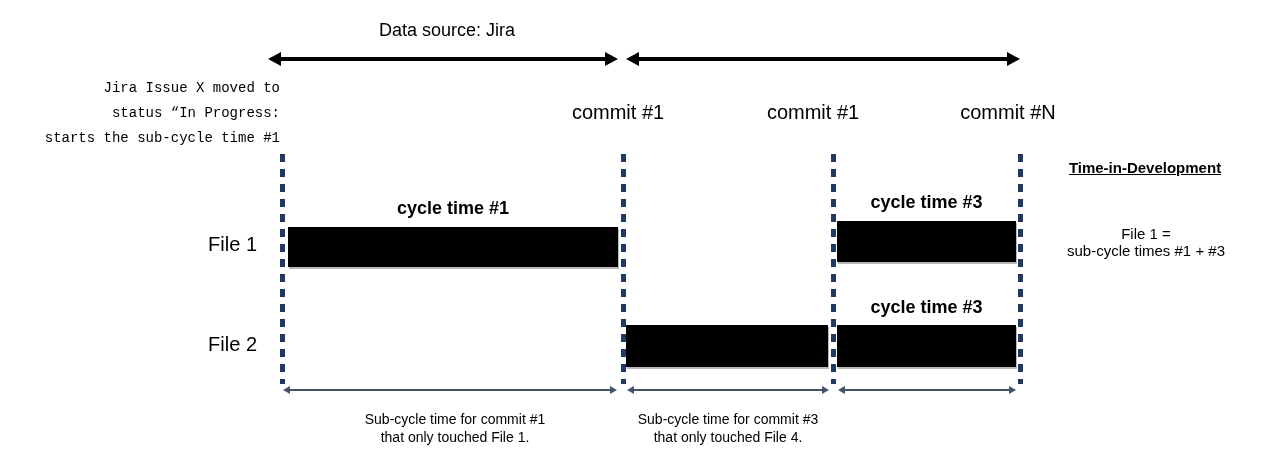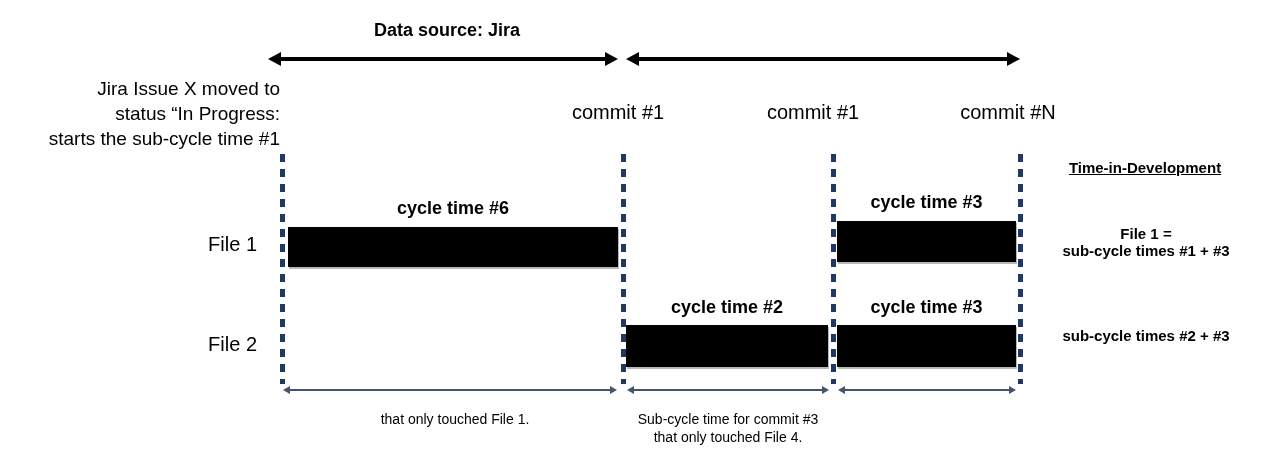--- a/index.html
+++ b/index.html
@@ -2,46 +2,46 @@
 <html style="--bar: #000000; --dash: #1f3864; --arrow: #000000; --sub_arrow: #44546a;"><head>
 <meta charset="utf-8">
 <style>
   html,body {margin:0;padding:0;background:#fff;}
   .canvas {position:relative;width:1272px;height:476px;background:#fff;overflow:hidden;
            font-family:"Liberation Sans","DejaVu Sans",sans-serif;color:#000;}
   .abs {position:absolute;}
   .center {text-align:center;}
   .right {text-align:right;}
 
-  .lbl-range {font-size:18px;font-weight:bold;text-align:center;letter-spacing:0;}
+  .lbl-range {font-size:18px;font-weight:normal;text-align:center;letter-spacing:0;}
 
   
   .h-arrow {height:16px;}
   .h-arrow .hl  {position:absolute;left:9px;right:9px;top:6px;height:4px;background:var(--arrow,#000);}
   .h-arrow .hhl {position:absolute;left:0;top:1px;width:0;height:0;
                  border-top:7px solid transparent;border-bottom:7px solid transparent;
                  border-right:13px solid var(--arrow,#000);}
   .h-arrow .hhr {position:absolute;right:0;top:1px;width:0;height:0;
                  border-top:7px solid transparent;border-bottom:7px solid transparent;
                  border-left:13px solid var(--arrow,#000);}
 
-  .note {font-size:19px;line-height:25px;}
+  .note {font-size:14px;line-height:25px;font-family:Liberation Mono, monospace;}
   .commit {font-size:20px;}
 
   .dash {top:154px;width:5px;height:230px;
          background:repeating-linear-gradient(to bottom,
            var(--dash,#1f3864) 0,var(--dash,#1f3864) 8px,
            transparent 8px,transparent 15px);}
 
   .rowlbl {font-size:20px;}
   .barlbl {font-size:18px;font-weight:bold;}
   .bar {background:var(--bar,#000);box-shadow:1px 2px 0 #b8b8b8;}
 
   .sum-title {font-size:15px;font-weight:bold;text-decoration:underline;}
-  .sum {font-size:15px;font-weight:bold;line-height:17px;}
+  .sum {font-size:15px;font-weight:normal;line-height:17px;}
 
   
   .s-arrow {height:10px;}
   .s-arrow .sl  {position:absolute;left:5px;right:5px;top:4px;height:2px;background:var(--sub_arrow,#44546a);}
   .s-arrow .shl {position:absolute;left:0;top:1px;width:0;height:0;
                  border-top:4px solid transparent;border-bottom:4px solid transparent;
                  border-right:7px solid var(--sub_arrow,#44546a);}
   .s-arrow .shr {position:absolute;right:0;top:1px;width:0;height:0;
                  border-top:4px solid transparent;border-bottom:4px solid transparent;
                  border-left:7px solid var(--sub_arrow,#44546a);}
@@ -77,58 +77,57 @@
   <div class="abs commit center" style="left:933px;top:101px;width:150px">commit #N</div>
 
   <div class="abs dash" style="left:280px"></div>
   <div class="abs dash" style="left:621px"></div>
   <div class="abs dash" style="left:831px"></div>
   <div class="abs dash" style="left:1018px"></div>
 
   <div class="abs rowlbl right" style="left:140px;top:233px;width:117px">File 1</div>
   <div class="abs rowlbl right" style="left:140px;top:333px;width:117px">File 2</div>
 
-  <div class="abs barlbl center" style="left:288px;top:198px;width:330px">cycle time #6</div>
+  <div class="abs barlbl center" style="left:288px;top:198px;width:330px">cycle time #1</div>
   <div class="abs bar" style="left:288px;top:227px;width:330px;height:40px"></div>
 
   <div class="abs barlbl center" style="left:837px;top:192px;width:179px">cycle time #3</div>
   <div class="abs bar" style="left:837px;top:221px;width:179px;height:41px"></div>
 
-  <div class="abs barlbl center" style="left:626px;top:297px;width:202px">cycle time #2</div>
   <div class="abs bar" style="left:626px;top:325px;width:202px;height:42px"></div>
 
   <div class="abs barlbl center" style="left:837px;top:297px;width:179px">cycle time #3</div>
   <div class="abs bar" style="left:837px;top:325px;width:179px;height:42px"></div>
 
   <div class="abs sum-title center" style="left:1038px;top:159px;width:214px">Time-in-Development</div>
   <div class="abs sum center" style="left:1030px;top:225px;width:232px">
     <div>File 1 =</div>
     <div>sub-cycle times #1 + #3</div>
   </div>
   <div class="abs sum center" style="left:1030px;top:327px;width:232px">
-    <div>sub-cycle times #2 + #3</div>
   </div>
 
   <div class="abs s-arrow" style="left:283px;top:385px;width:334px">
     <div class="sl"></div>
     <div class="shl"></div>
     <div class="shr"></div>
   </div>
   <div class="abs s-arrow" style="left:627px;top:385px;width:202px">
     <div class="sl"></div>
     <div class="shl"></div>
     <div class="shr"></div>
   </div>
   <div class="abs s-arrow" style="left:838px;top:385px;width:178px">
     <div class="sl"></div>
     <div class="shl"></div>
     <div class="shr"></div>
   </div>
 
   <div class="abs cap center" style="left:295px;top:410px;width:320px">
+    <div>Sub-cycle time for commit #1</div>
     <div>that only touched File 1.</div>
   </div>
   <div class="abs cap center" style="left:617px;top:410px;width:222px">
     <div>Sub-cycle time for commit #3</div>
     <div>that only touched File 4.</div>
   </div>
 
 </div>
 
 </body></html>

